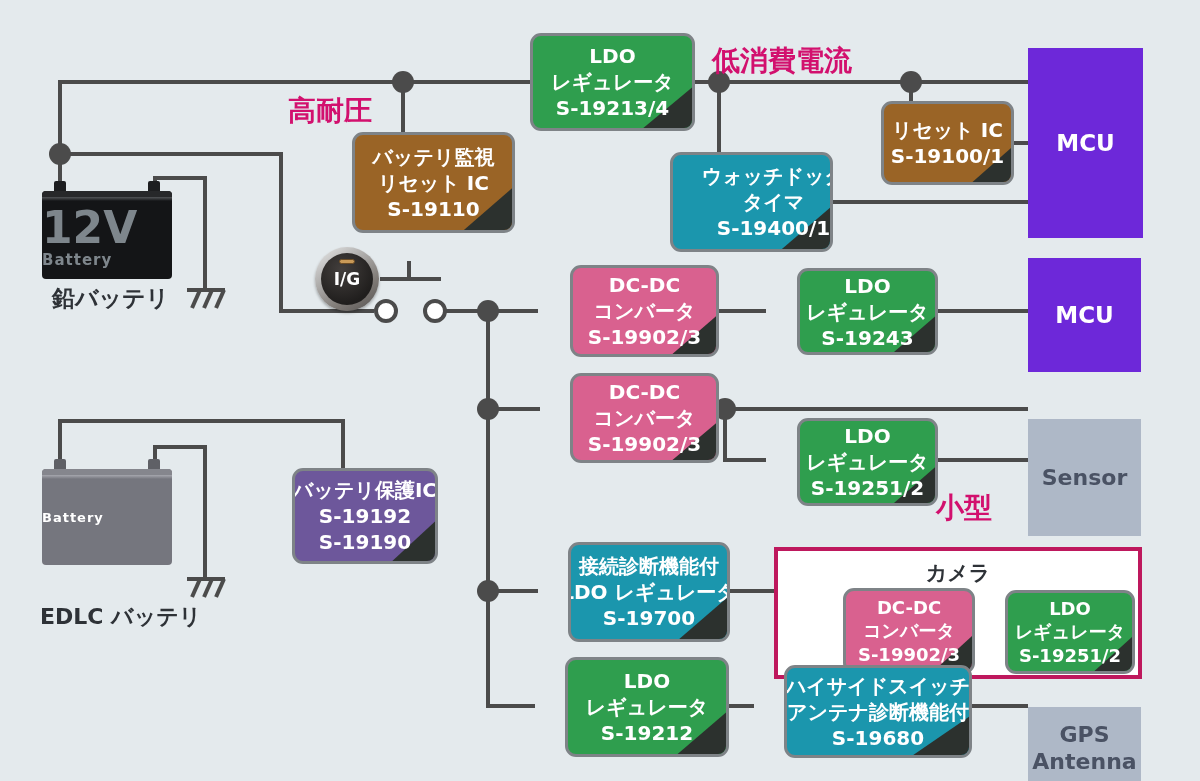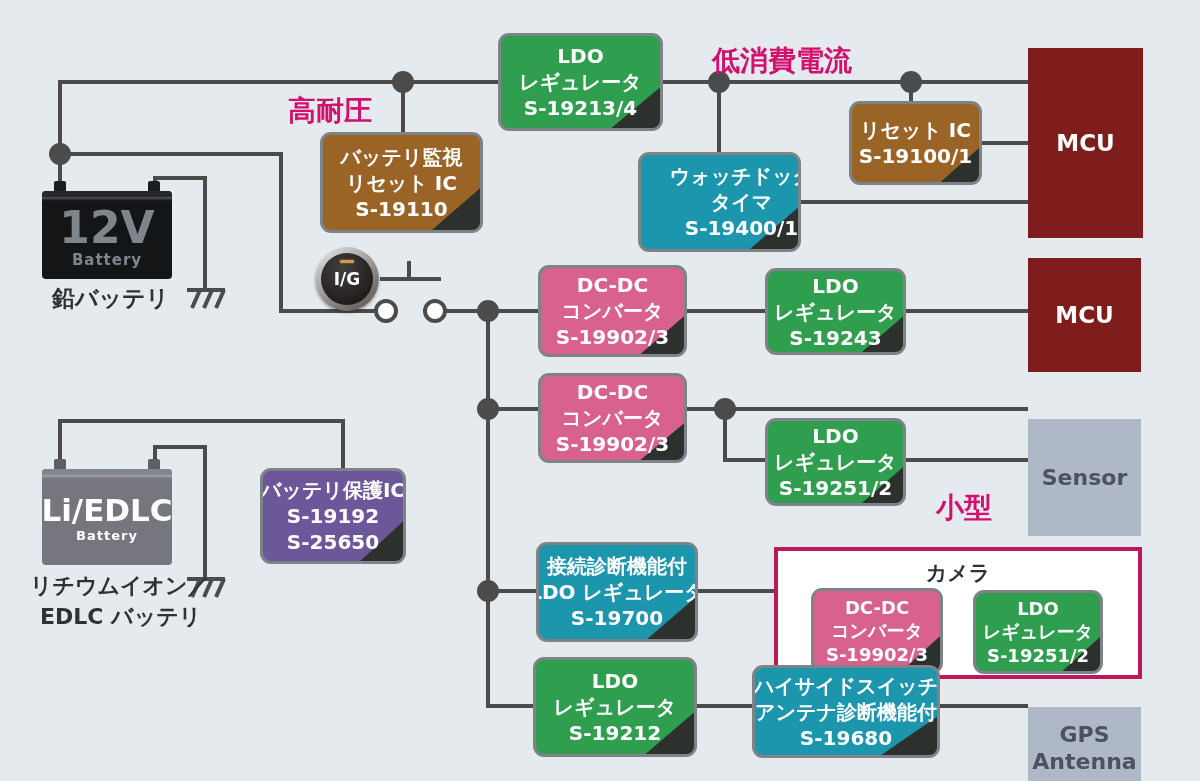--- a/index.html
+++ b/index.html
@@ -5,47 +5,47 @@
   html,body { margin:0; padding:0; }
   body { font-family:"DejaVu Sans", sans-serif; }
   .stage { position:relative; width:1200px; height:781px; background:#e4eaed; overflow:hidden; }
   .stage * { box-sizing:border-box; }
   svg.wires { position:absolute; left:0; top:0; }
 
   
   .chip { position:absolute; border:3px solid #7e8387; border-radius:11px;
           display:flex; flex-direction:column; align-items:center; justify-content:center;
           color:#fff; font-weight:bold; font-size:20px; line-height:1.3; text-align:center;
-          overflow:hidden; z-index:3; }
+          overflow:hidden; z-index:3;margin-left:32px; }
   .chip::after { content:""; position:absolute; right:-1px; bottom:-1px; width:32%; height:46%;
           background:#2c312e; clip-path:polygon(100% 0, 100% 100%, 0 100%); }
   .chip span { position:relative; z-index:1; white-space:nowrap; }
   .green  { background:#2f9e4e; }
   .pink   { background:#d9618f; }
   .teal   { background:#1b96ad; }
   .brown  { background:#9a6426; }
   .purple { background:#6d579b; }
 
   
   .load { position:absolute; display:flex; flex-direction:column; align-items:center; justify-content:center;
           font-weight:bold; font-size:23px; line-height:1.25; z-index:3; text-align:center; }
-  .load.dark  { background:#7f1d1d; color:#fff; }
+  .load.dark  { background:#6d28d9; color:#fff; }
   .load.light { background:#aeb8c7; color:#4a5264;margin-top:36px; }
 
   
   .magenta { position:absolute; color:#d2106e; font-size:28px; font-weight:bold; z-index:4; white-space:nowrap; }
 
   
   .caption { position:absolute; color:#2e3237; font-size:23px; font-weight:bold; z-index:4; white-space:nowrap; }
 
   
   .battery { position:absolute; z-index:3; }
   .battery .term { position:absolute; top:0; width:12px; height:11px; border-radius:2px 2px 0 0; }
   .battery .body { position:absolute; left:0; top:10px; right:0; bottom:0; border-radius:4px;
-                   display:flex; flex-direction:column; align-items:center; justify-content:center; }
+                   display:flex; flex-direction:column; align-items:flex-start; justify-content:center; }
   .battery .body::before { content:""; position:absolute; left:0; top:0; right:0; height:10px;
                    border-radius:4px 4px 0 0; }
   .battery .v { font-weight:bold; }
   .battery .sub { font-weight:bold; letter-spacing:1px; }
   .batt-lead .term { background:#1d1e20; }
   .batt-lead .body { background:#141517; }
   .batt-lead .body::before { background:linear-gradient(#27282a 55%, #4a4c4f 65%, #141517); }
   .batt-lead .v { color:#7e868c; font-size:44px; }
   .batt-lead .sub { color:#7e868c; font-size:15px; margin-top:-2px; }
   .batt-li .term { background:#5f6066; }
@@ -160,25 +160,23 @@
       <span class="v">12V</span>
       <span class="sub">Battery</span>
     </div>
   </div>
   <div class="caption" style="left:52px; top:283px;">鉛バッテリ</div>
 
   <div class="battery batt-li" style="left:42px; top:459px; width:130px; height:106px;">
     <div class="term" style="left:12px;"></div>
     <div class="term" style="left:106px;"></div>
     <div class="body">
-      <span class="v">Li/EDLC</span>
       <span class="sub">Battery</span>
     </div>
   </div>
-  <div class="caption" style="left:30px; top:571px; font-size:22px;">リチウムイオン／</div>
   <div class="caption" style="left:40px; top:602px; font-size:22px;">EDLC バッテリ</div>
 
   <div class="ig">
     <div class="ig-face">
       <span class="ig-led"></span>
       <span>I/G</span>
     </div>
   </div>
 
   <div class="chip brown" style="left:320px; top:132px; width:163px; height:101px;">
@@ -224,21 +222,21 @@
 
   <div class="chip green" style="left:765px; top:418px; width:141px; height:88px;">
     <span>LDO</span>
     <span>レギュレータ</span>
     <span>S-19251/2</span>
   </div>
 
   <div class="chip purple" style="left:260px; top:468px; width:146px; height:96px;">
     <span>バッテリ保護IC</span>
     <span>S-19192</span>
-    <span>S-25650</span>
+    <span>S-19190</span>
   </div>
 
   <div class="chip teal" style="left:536px; top:542px; width:162px; height:100px;">
     <span>接続診断機能付</span>
     <span>LDO レギュレータ</span>
     <span>S-19700</span>
   </div>
 
   <div class="chip green" style="left:533px; top:657px; width:164px; height:100px;">
     <span>LDO</span>

